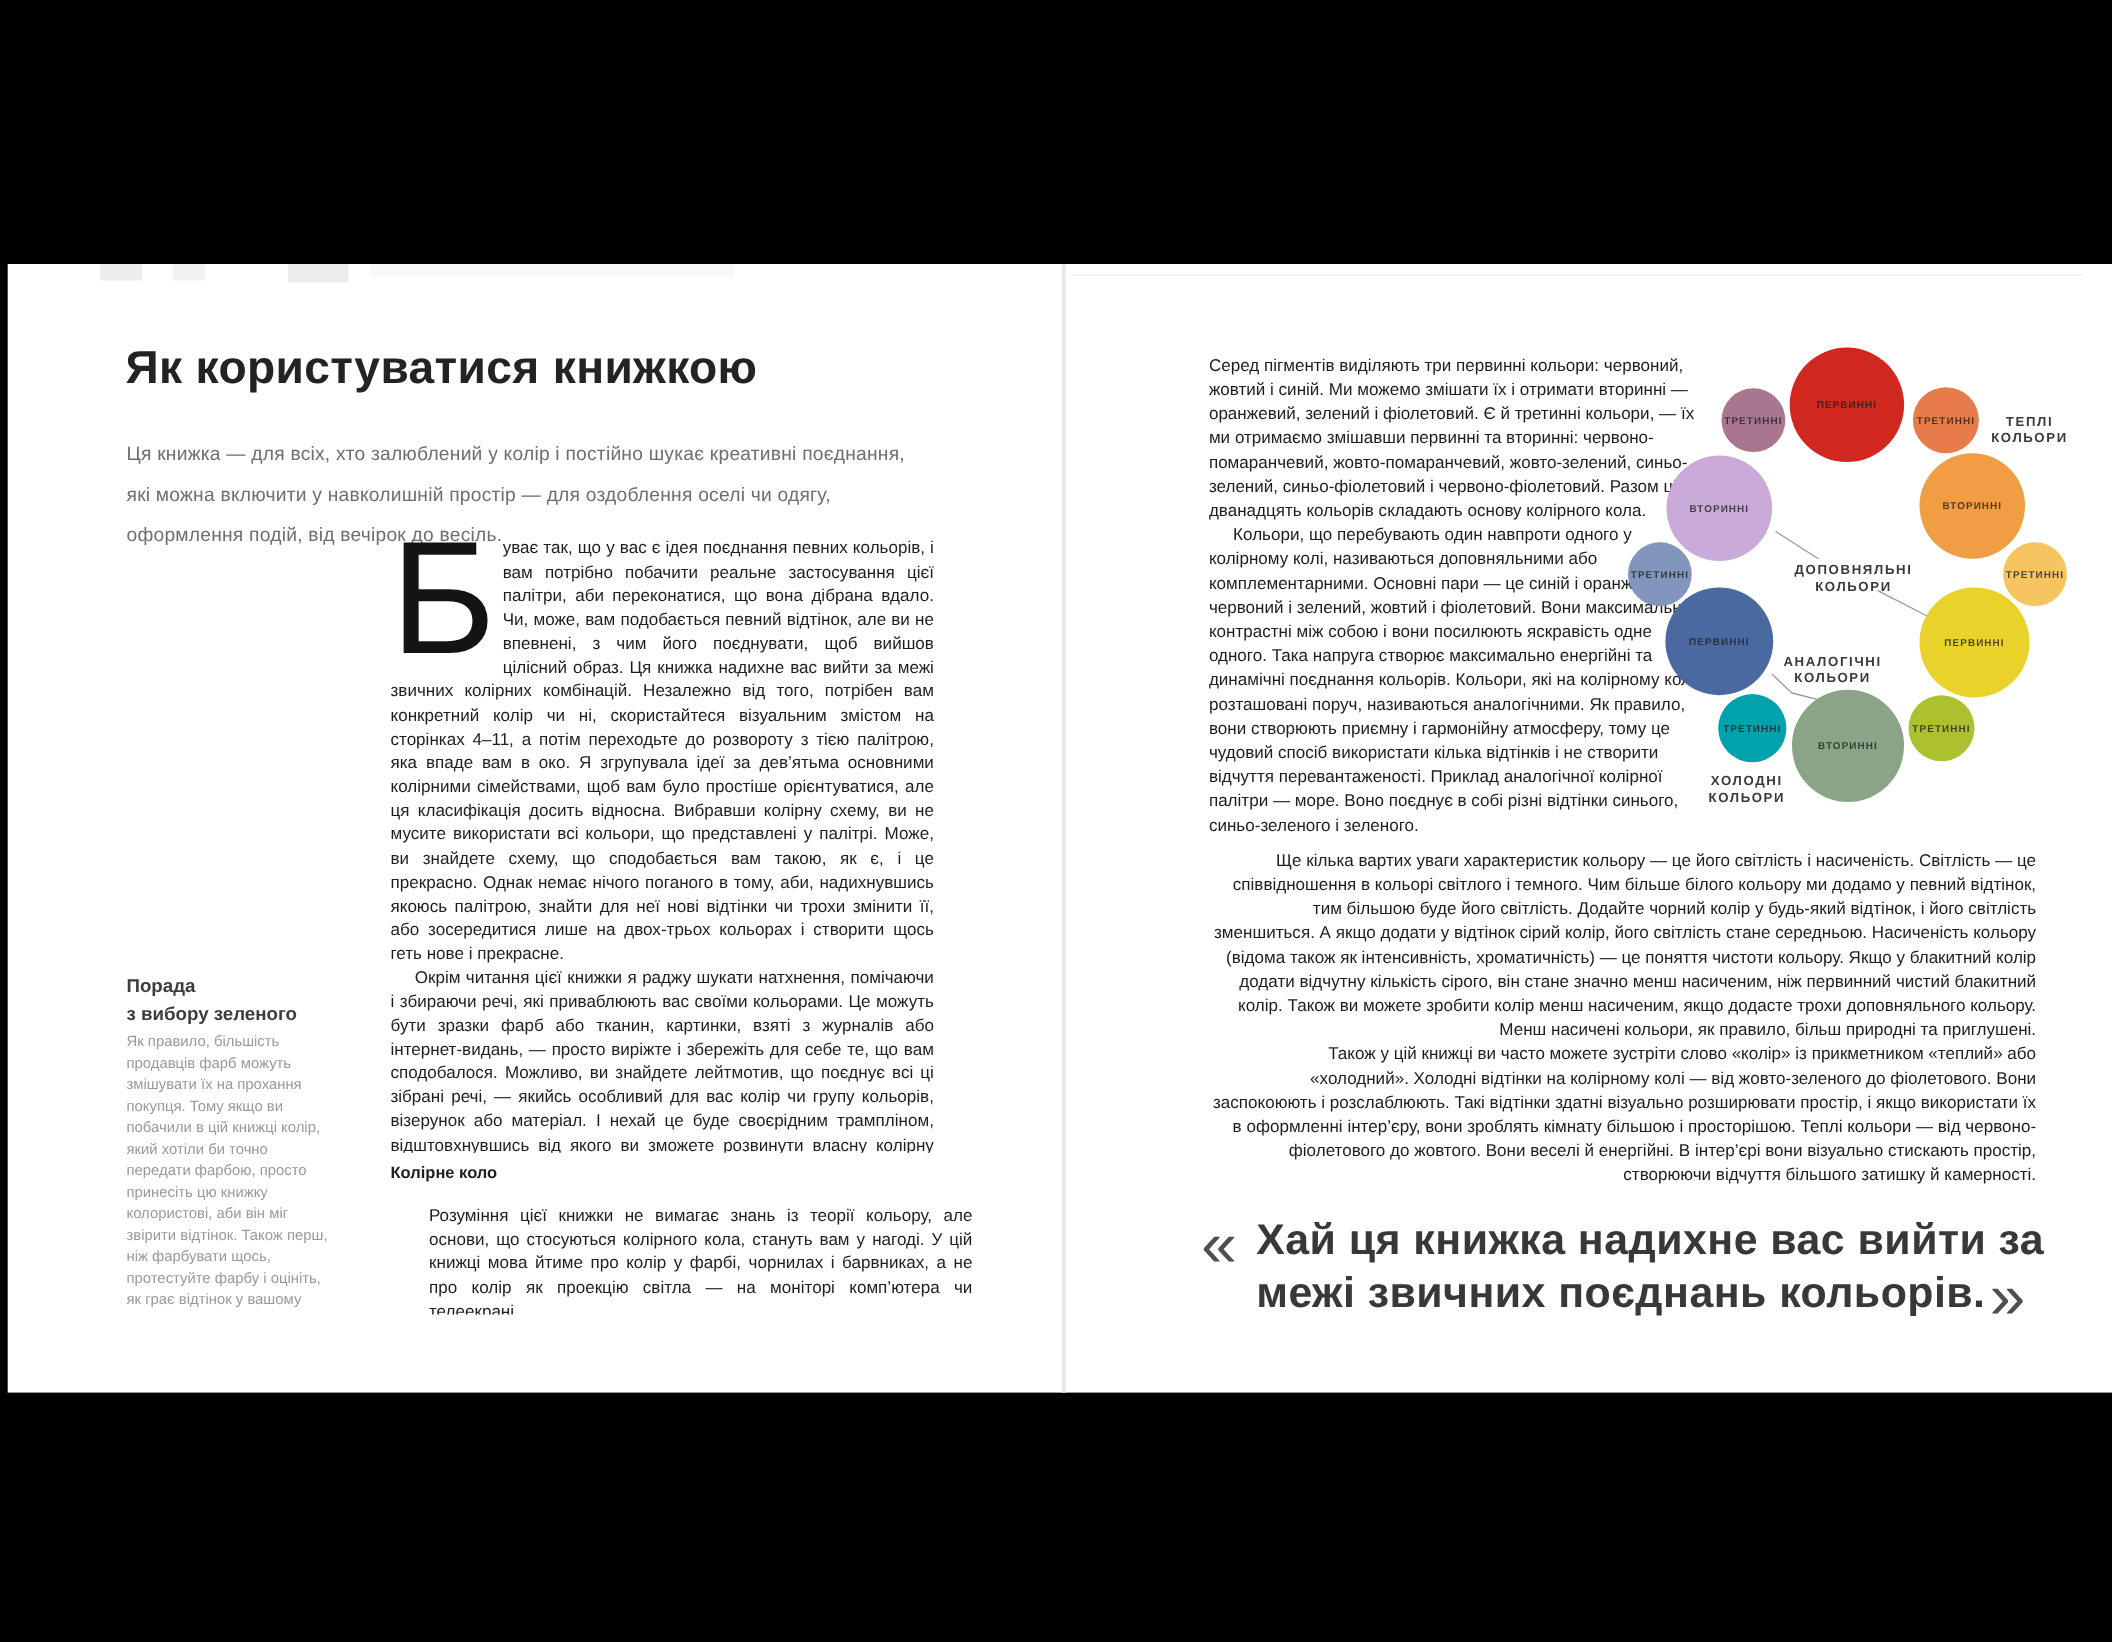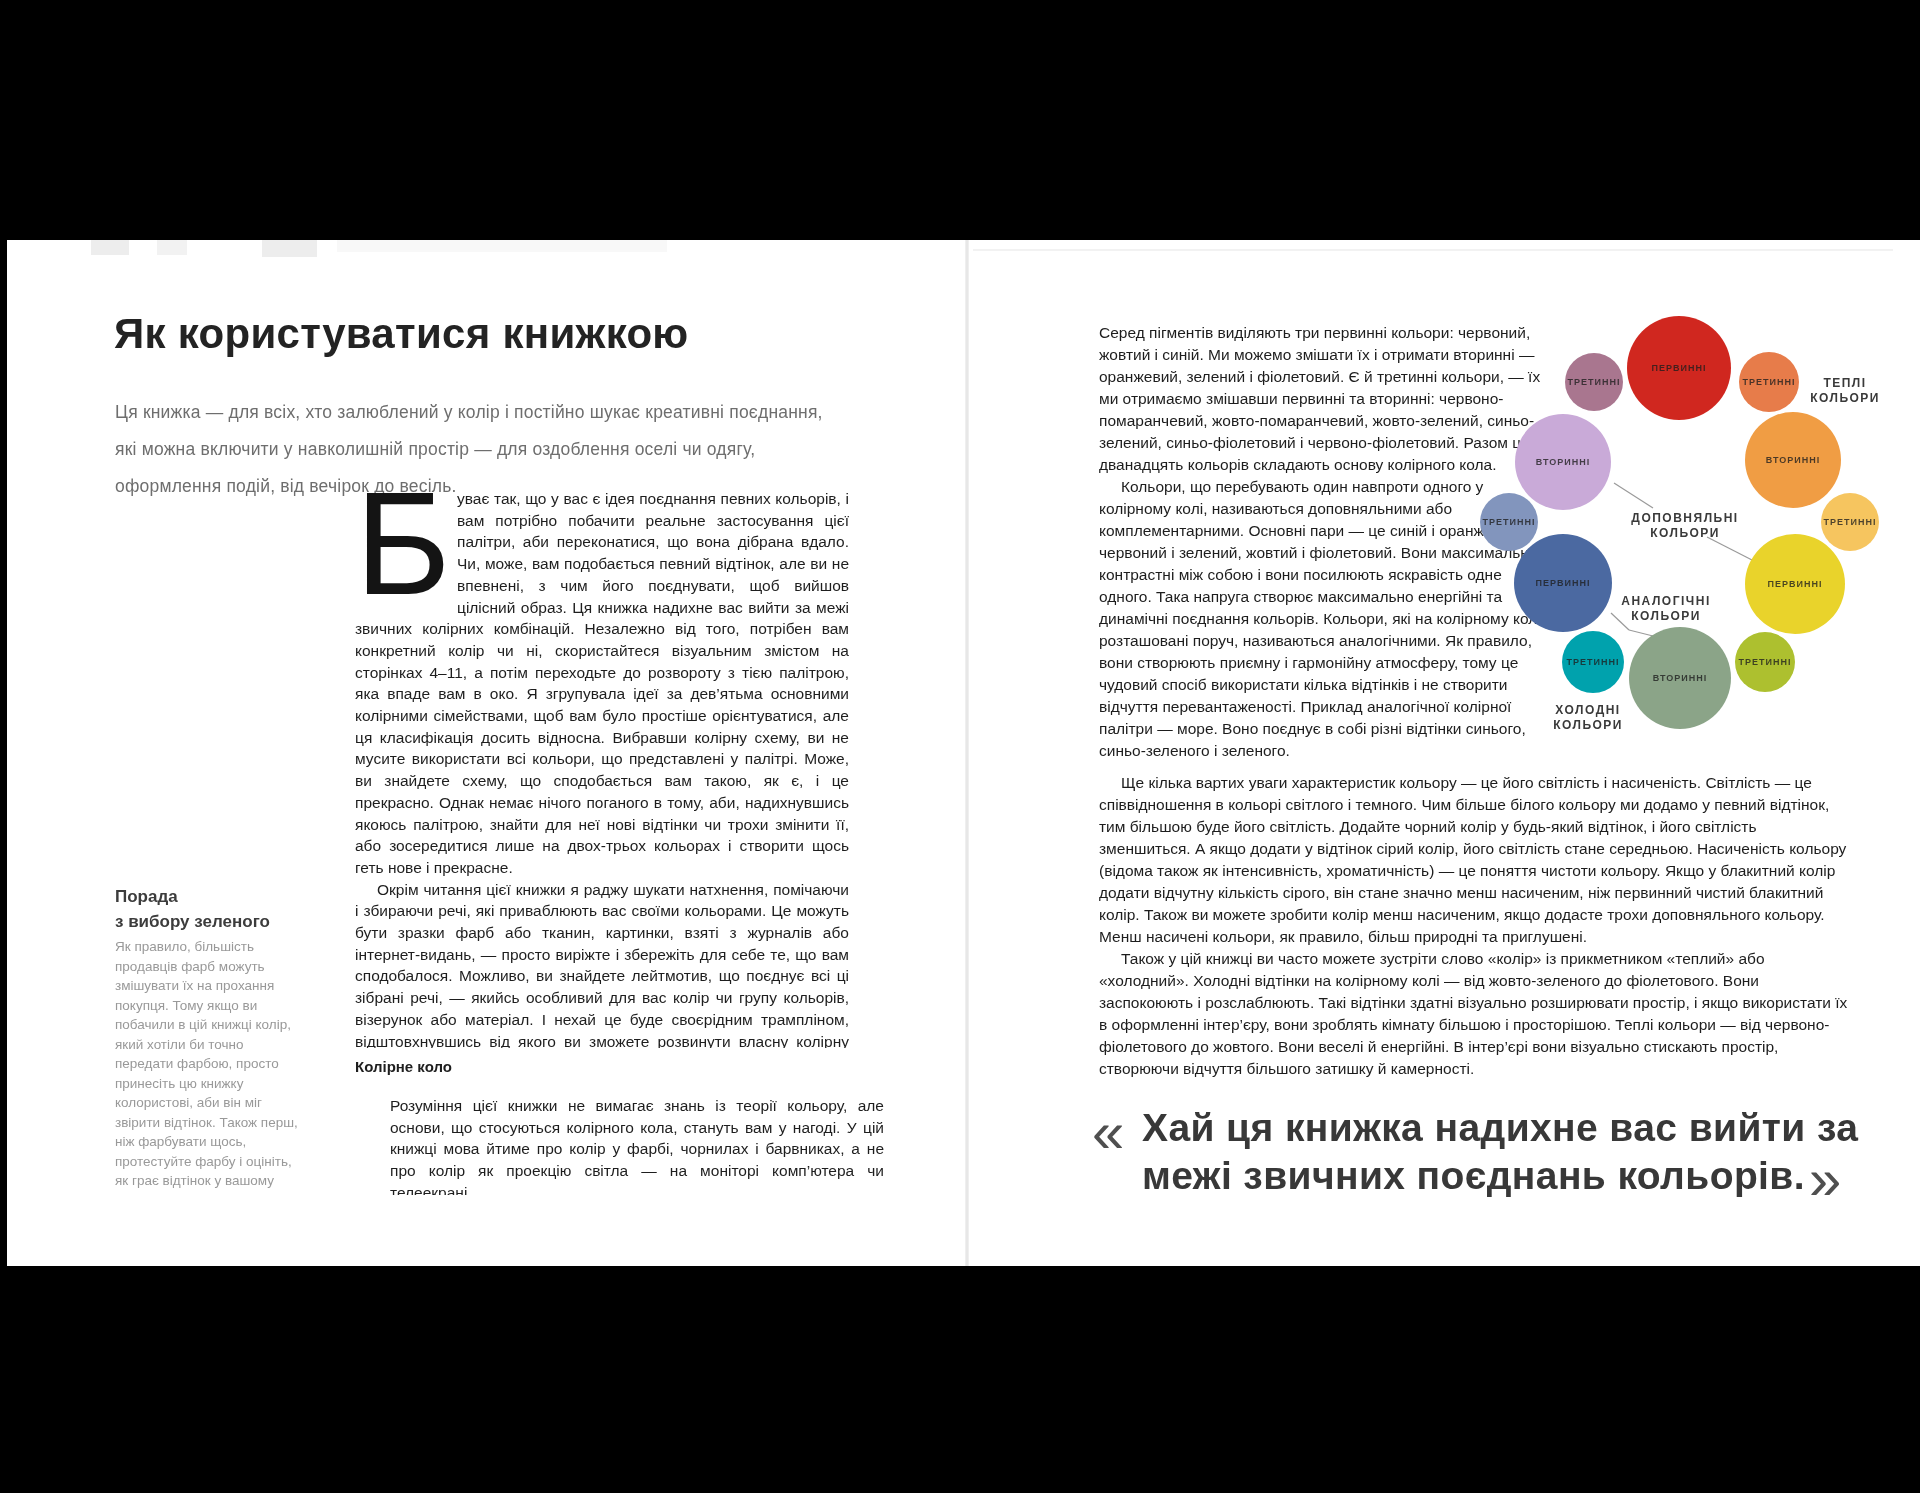--- a/index.html
+++ b/index.html
@@ -53,21 +53,21 @@
     font-size:13.5px;line-height:19.5px;color:#999999;
   }
 
   
   .rp-col-narrow{
     position:absolute;left:1092px;top:82px;width:445px;height:442px;overflow:hidden;
     font-size:15.5px;line-height:22px;color:#1d1d1d;
   }
   .rp-col-wide{
     position:absolute;left:1092px;top:532px;width:752px;height:326px;overflow:hidden;
-    font-size:15.5px;line-height:22px;color:#1d1d1d;
+    font-size:15.5px;line-height:22px;color:#1d1d1d;text-align:right;
   }
   .rp-col-narrow p,.rp-col-wide p{margin:0;}
   p.indent{text-indent:22px;}
   .quote{
     position:absolute;left:1085px;top:864px;width:770px;padding-left:50px;
     font-size:39px;font-weight:bold;line-height:48px;color:#383838;letter-spacing:.4px;
     box-sizing:border-box;
   }
   .quote .g{font-weight:400;color:#4f4f4f;font-size:58px;}
   .quote .g.open{position:absolute;left:0;top:8px;line-height:40px;}

